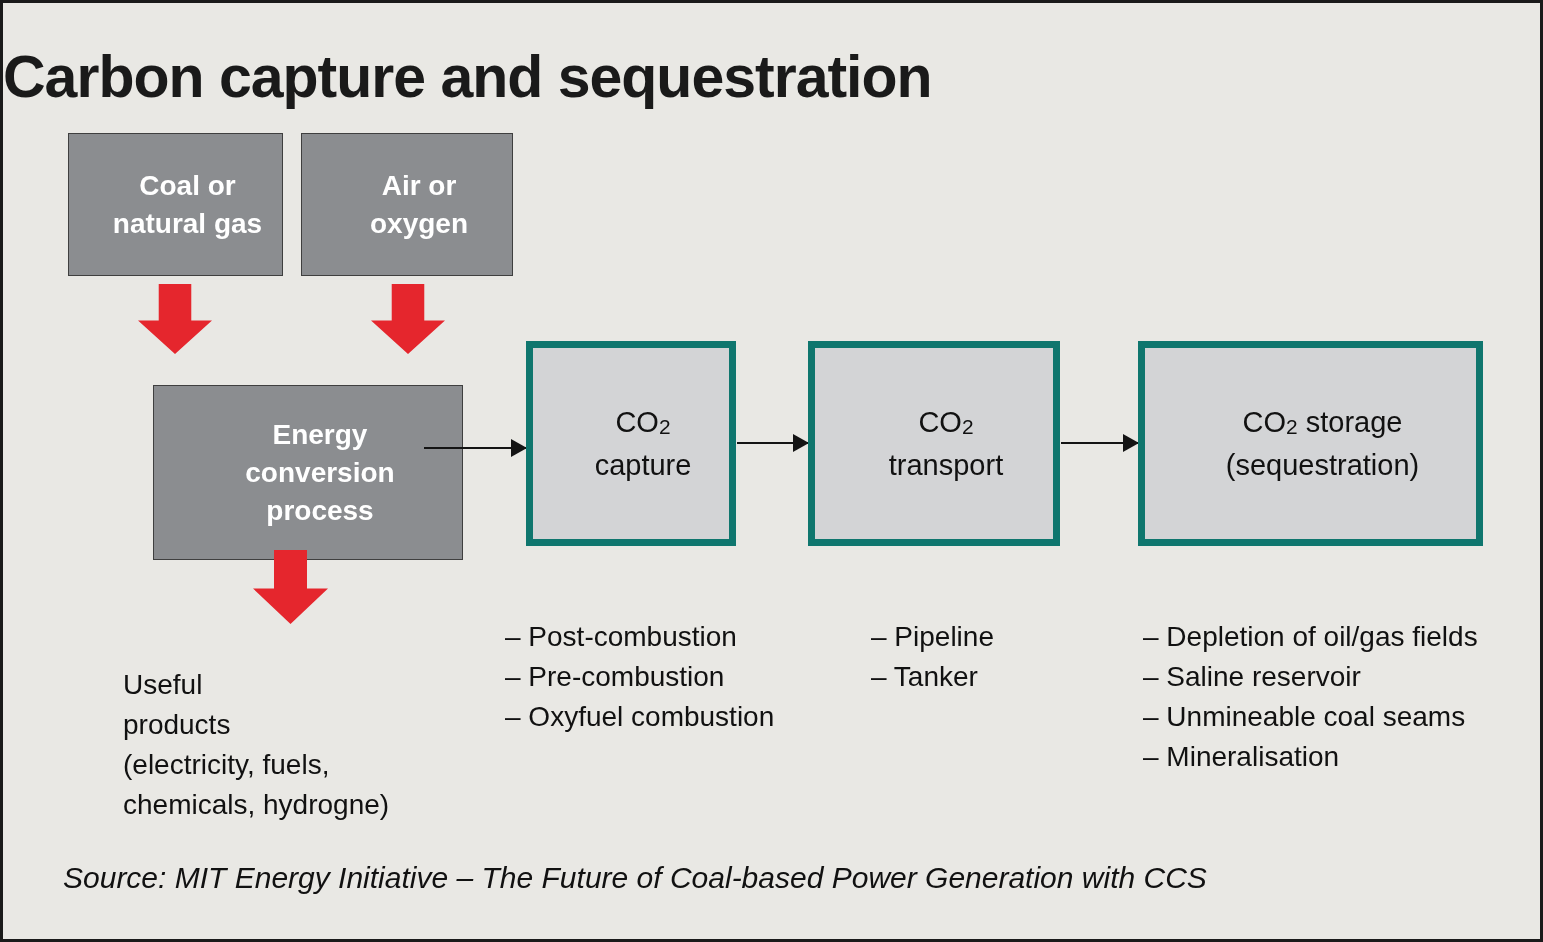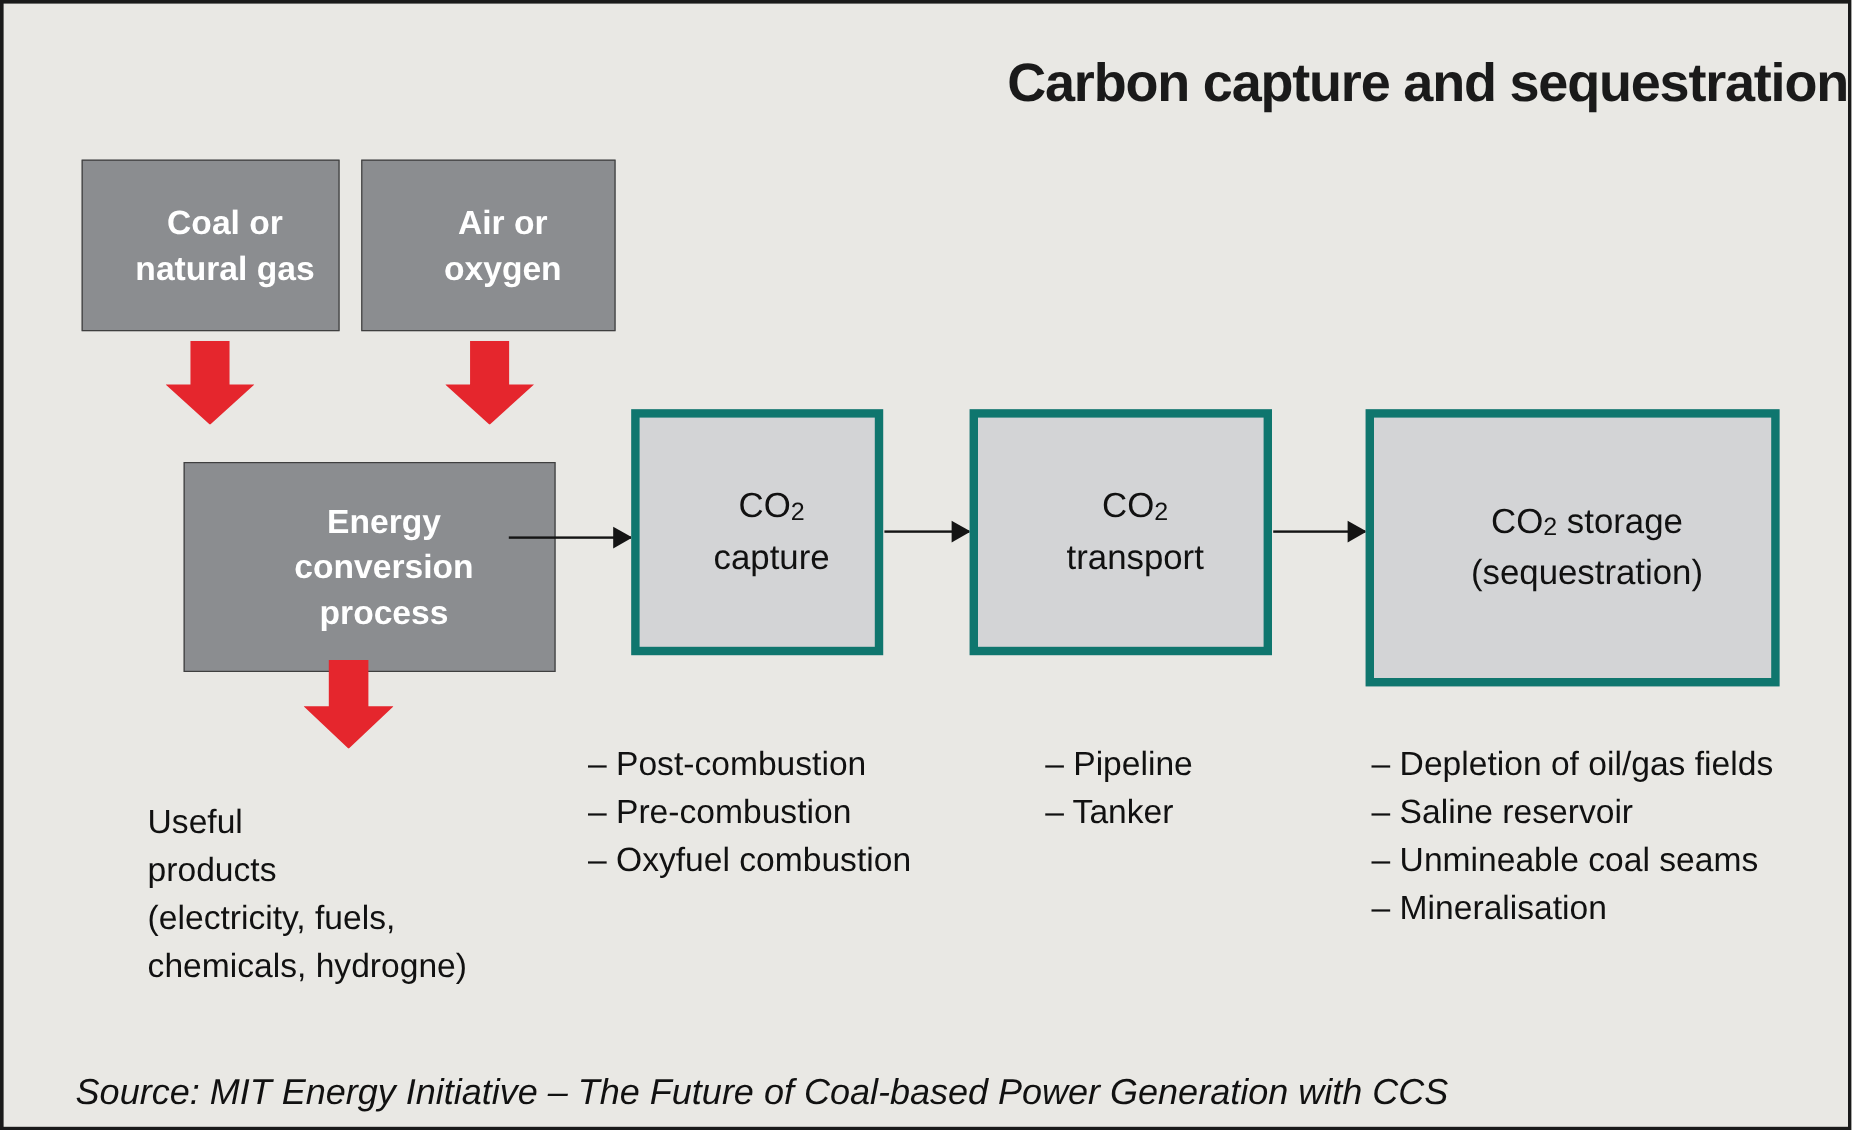--- a/index.html
+++ b/index.html
@@ -17,22 +17,22 @@
     background: var(--background, #e9e8e4);
     border: 3px solid #1a1a1a;
     overflow: hidden;
   }
 
   .title {
     position: absolute;
     left: 0;
     right: 0;
     top: 40px;
-    text-align: right;
-    font-size: 45px;
+    text-align: left;
+    font-size: 59px;
     font-weight: 700;
     letter-spacing: -1px;
     color: #1a1a1a;
   }
 
   .box {
     position: absolute;
     box-sizing: border-box;
     display: flex;
     align-items: center;
@@ -58,21 +58,21 @@
     font-weight: 400;
     font-size: 29px;
     line-height: 40px;
   }
 
   .coal-box    { left: 65px;   top: 130px; width: 215px; height: 143px; }
   .air-box     { left: 298px;  top: 130px; width: 212px; height: 143px; }
   .energy-box  { left: 150px;  top: 358px; width: 310px; height: 175px; font-size: 29px; line-height: 40px; margin-top: 24px; }
   .capture-box   { left: 523px;  top: 338px; width: 210px; height: 205px; }
   .transport-box { left: 805px;  top: 338px; width: 252px; height: 205px; }
-  .storage-box   { left: 1135px; top: 338px; width: 345px; height: 231px; }
+  .storage-box   { left: 1135px; top: 338px; width: 345px; height: 205px; }
 
   .sub {
     font-size: 0.72em;
     position: relative;
     top: 0.10em;
   }
 
   .red-arrow {
     position: absolute;
     background: var(--arrow-red, #e5262d);
@@ -115,32 +115,31 @@
 
   .dash-list {
     position: absolute;
     margin: 0;
     padding: 0;
     list-style: none;
     font-size: 28px;
     line-height: 40px;
     color: #111111;
   }
-  .capture-list   { left: 487px;  top: 614px; }
+  .capture-list   { left: 502px;  top: 614px; }
   .transport-list { left: 868px;  top: 614px; }
   .storage-list   { left: 1140px; top: 614px; }
 
   .source {
     position: absolute;
     left: 60px;
     top: 858px;
     font-size: 30px;
     font-style: italic;
     color: #111111;
-    margin-top: 33px;
   }
 </style>
 </head>
 <body>
 
 <div class="frame">
 
   <div class="title">Carbon capture and sequestration</div>
 
   <div class="box dark coal-box">Coal or

